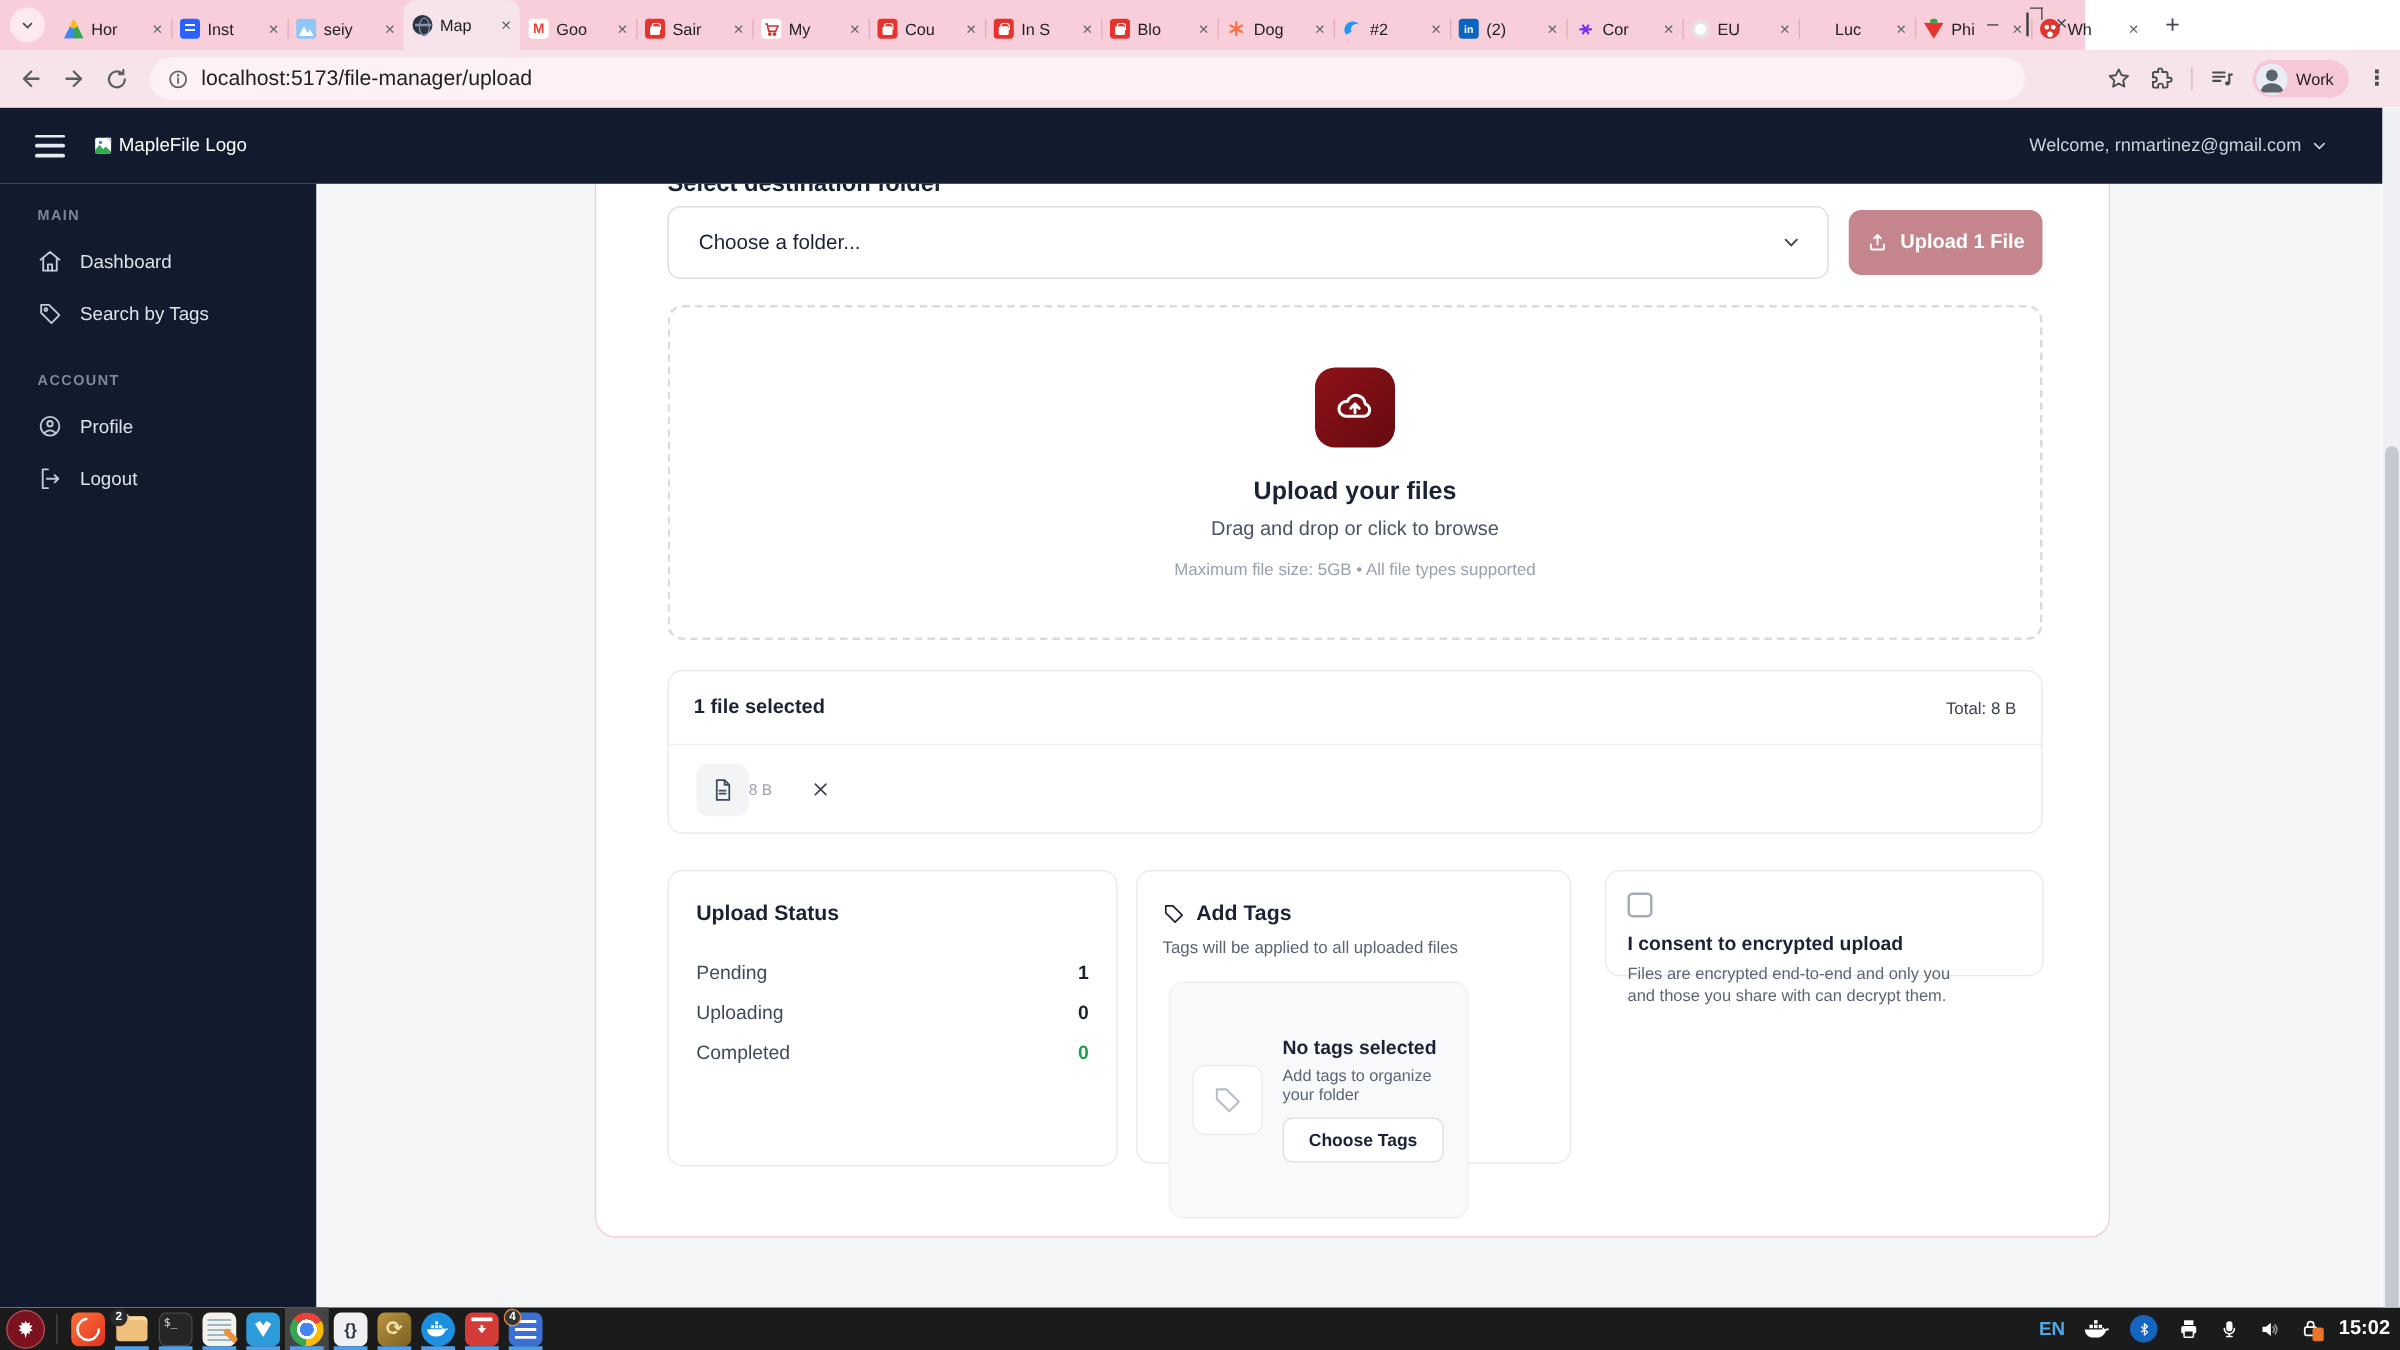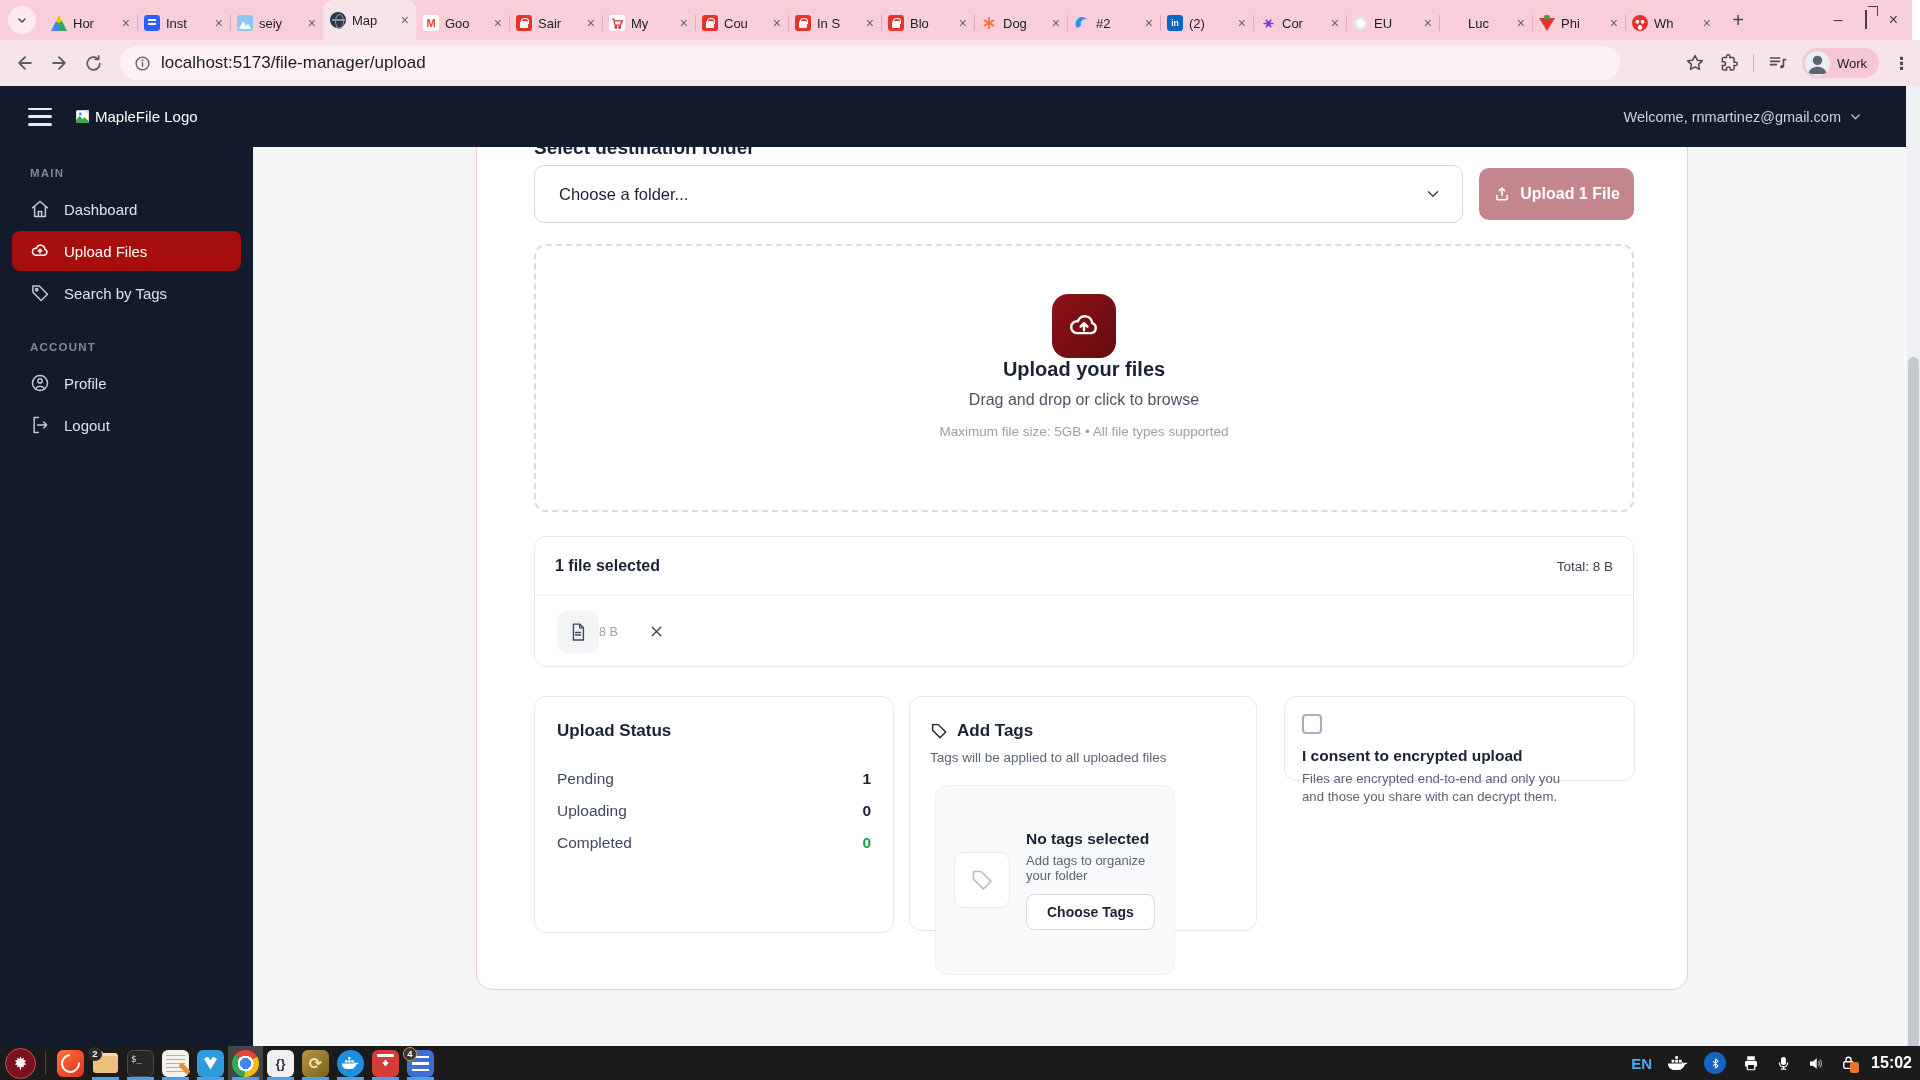--- a/index.html
+++ b/index.html
@@ -2,21 +2,21 @@
 <html><head>
 <meta charset="utf-8">
 <style>
   * { margin:0; padding:0; box-sizing:border-box; }
   html,body { width:1920px; height:1080px; overflow:hidden; }
   body { font-family:"Liberation Sans","DejaVu Sans",sans-serif; }
   .screen { position:relative; width:1920px; height:1080px; background:#fff; }
   svg { display:block; }
 
   
-  .tabbar { position:absolute; left:0; top:0; width:1912px; height:40px; background:#f8cedb; display:flex; align-items:center; }
+  .tabbar { position:absolute; left:0; top:0; width:1668px; height:40px; background:#f8cedb; display:flex; align-items:center; }
   .tabsearch { width:28px; height:28px; margin-left:8px; border-radius:50%; background:#fdeaf0; display:flex; align-items:center; justify-content:center; flex:0 0 auto; }
   .tabstrip { display:flex; align-items:flex-end; height:40px; margin-left:8px; }
   .tab { width:93px; height:34px; margin-bottom:0; display:flex; align-items:center; gap:6px; padding:0 7px; position:relative; }
   .tab + .tab::before { content:""; position:absolute; left:0; top:9px; height:16px; width:1px; background:#e2a9bc; }
   .tab.active { height:40px; background:#f7e4eb; border-radius:10px 10px 0 0; }
   .tab.active::before, .tab.active + .tab::before { display:none; }
   .tab-label { flex:1; font-size:13px; color:#202124; white-space:nowrap; overflow:hidden; }
   .tab-close { font-size:14px; color:#5f6368; line-height:1; flex:0 0 auto; }
   .newtab { width:28px; height:28px; margin-left:6px; display:flex; align-items:center; justify-content:center; font-size:20px; color:#44474d; flex:0 0 auto; }
   .wincontrols { position:absolute; right:8px; top:0; height:40px; display:flex; align-items:center; gap:22px; padding-right:6px; }
@@ -80,21 +80,21 @@
   .content { position:absolute; left:253px; top:61px; width:1652px; height:899px; background:#f4f5f7; overflow:hidden; }
   .card { position:absolute; left:223px; top:-70px; width:1212px; height:913px; background:#fff; border:1px solid #f2cbd3; border-radius:16px; }
 
   .dest-label { position:absolute; left:57px; top:57px; font-size:19px; font-weight:bold; color:#1a2234; line-height:26px; }
   .folder-select { position:absolute; left:57px; top:87px; width:929px; height:58px; background:#fff; border:1px solid #d3d7df; border-radius:10px; display:flex; align-items:center; padding:0 24px; font-size:16.5px; color:#1a2234; }
   .folder-select svg { position:absolute; right:20px; }
   .upload-btn { position:absolute; left:1002px; top:90px; width:155px; height:52px; background:#c5858d; border:none; border-radius:10px; display:flex; align-items:center; justify-content:center; gap:9px; color:#fff; font-size:16px; font-weight:bold; }
 
   .dropzone { position:absolute; left:57px; top:166px; width:1100px; height:268px; border:2px dashed #d8dbe2; border-radius:12px; display:flex; flex-direction:column; align-items:center; }
   .dz-icon { margin-top:48px; width:64px; height:64px; border-radius:16px; background:linear-gradient(135deg,#8e1219,#650b10); display:flex; align-items:center; justify-content:center; }
-  .dz-title { font-size:20px; font-weight:bold; color:#1a2234; }
+  .dz-title { margin-top:24px; font-size:20px; font-weight:bold; color:#1a2234; }
   .dz-sub { margin-top:10px; font-size:16px; color:#4a5365; }
   .dz-note { margin-top:15px; font-size:13.5px; color:#98a0af; }
 
   .filespanel { position:absolute; left:57px; top:458px; width:1100px; height:131px; border:1px solid #e6e8ec; border-radius:12px; background:#fff; }
   .fp-head { height:59px; display:flex; align-items:center; padding:0 20px; border-bottom:1px solid #eceef1; }
   .fp-title { font-size:16px; font-weight:bold; color:#1a2234; flex:1; }
   .fp-total { font-size:13.5px; color:#3a4252; }
   .filerow { height:71px; display:flex; align-items:center; padding:0 22px; }
   .fileicon { width:42px; height:42px; border-radius:10px; background:#f3f4f6; display:flex; align-items:center; justify-content:center; }
   .filename { margin-left:17px; font-size:14.5px; color:#1a2234; flex:1; }
@@ -372,27 +372,20 @@
       <div class="navsection">
         <div class="navsection-label">MAIN</div>
         <div class="navitem">
           <svg width="20" height="20" viewBox="0 0 24 24" fill="none" stroke="currentColor" stroke-width="1.8" stroke-linecap="round" stroke-linejoin="round">
               <path d="M3 10.5 12 3l9 7.5"></path>
               <path d="M5.5 8.8V21h13V8.8"></path>
               <path d="M10 21v-6h4v6"></path>
             </svg>
           <span>Dashboard</span>
         </div>
-        <div class="navitem active">
-          <svg width="20" height="20" viewBox="0 0 24 24" fill="none" stroke="currentColor" stroke-width="1.8" stroke-linecap="round" stroke-linejoin="round">
-              <path d="M7 17a4.2 4.2 0 1 1 .7-8.36A5.2 5.2 0 0 1 17.8 10 3.6 3.6 0 0 1 17 17z"></path>
-              <path d="M12 14.5V9.8M12 9.8 9.8 12M12 9.8l2.2 2.2"></path>
-            </svg>
-          <span>Upload Files</span>
-        </div>
         <div class="navitem">
           <svg width="20" height="20" viewBox="0 0 24 24" fill="none" stroke="currentColor" stroke-width="1.8" stroke-linejoin="round">
               <path d="M3.5 3.5h7.6L21 13.4 13.4 21 3.5 11.1z"></path>
               <circle cx="8" cy="8" r="1.4"></circle>
             </svg>
           <span>Search by Tags</span>
         </div>
       </div>
       <div class="navsection" style="margin-top:28px">
         <div class="navsection-label">ACCOUNT</div>

